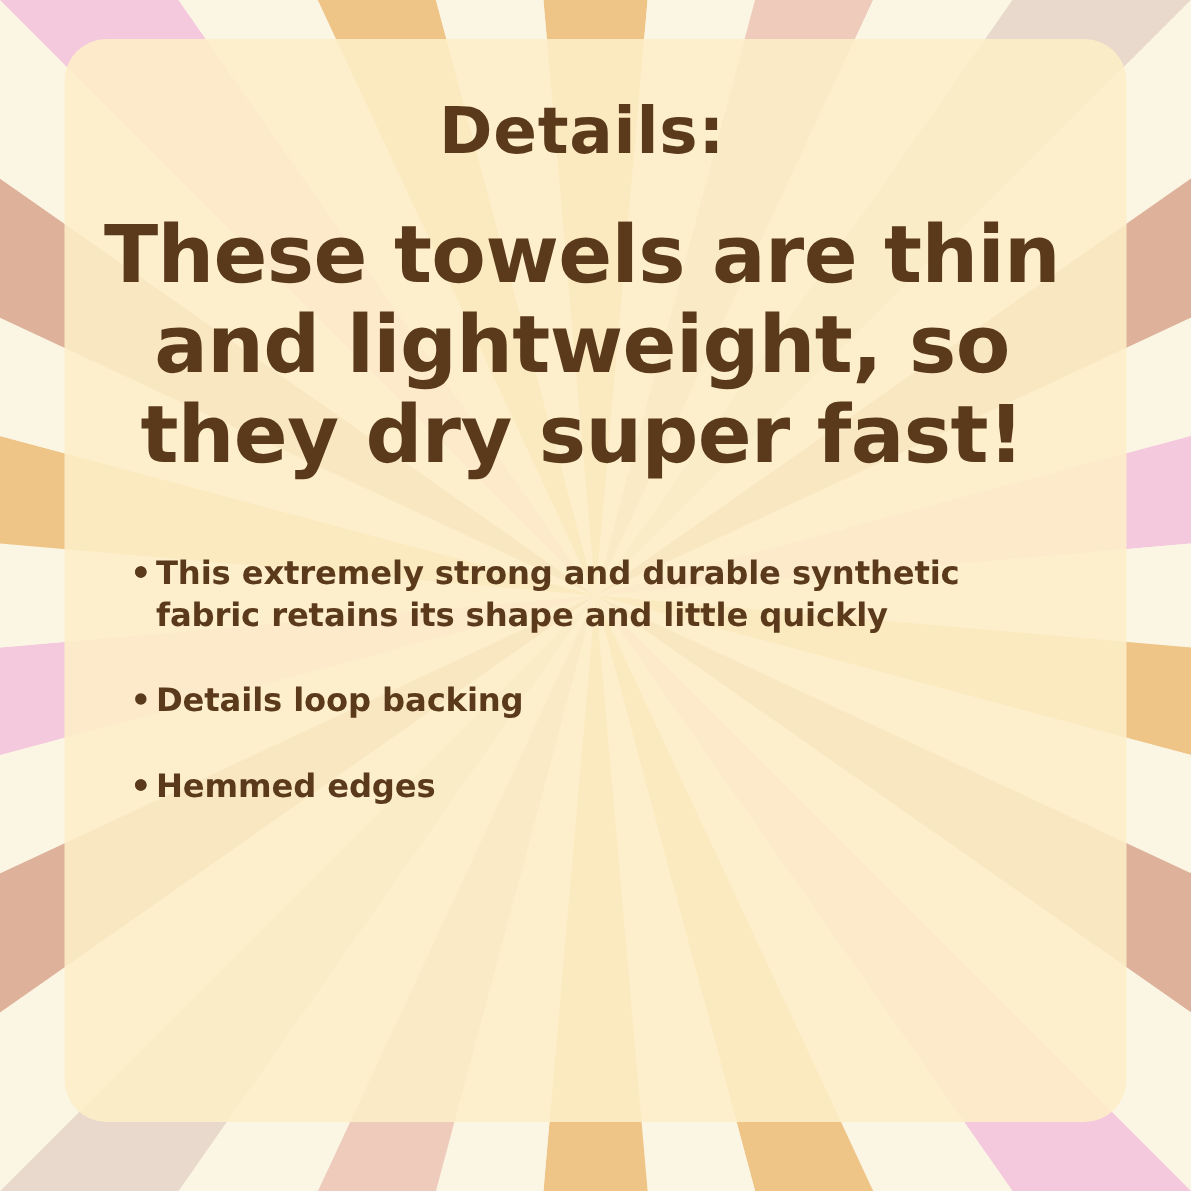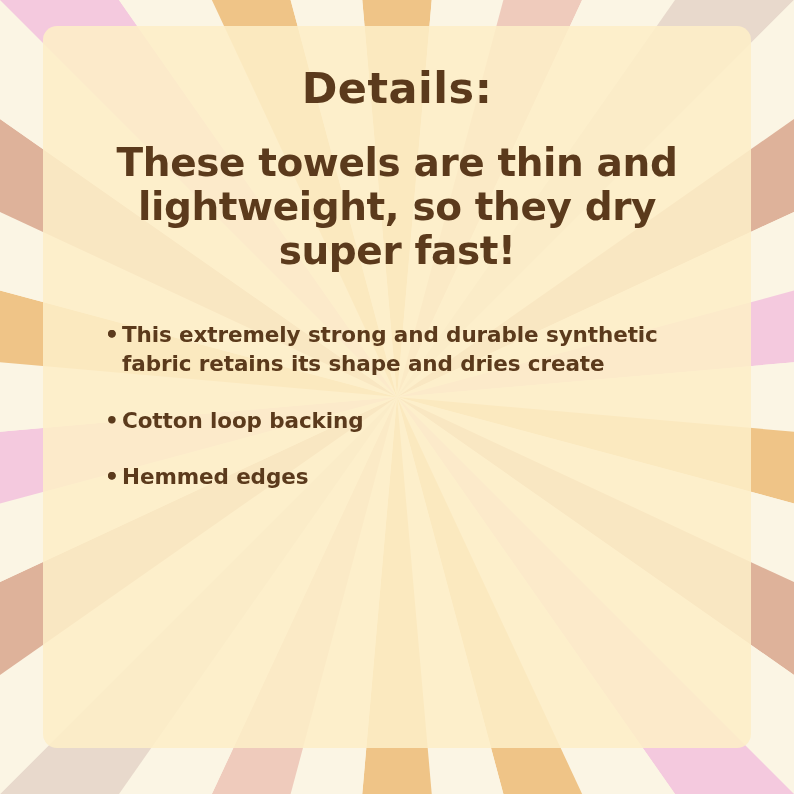--- a/index.html
+++ b/index.html
@@ -25,42 +25,42 @@
     display: block;
   }
 
   
   #card {
     position: absolute;
     left: 43px;
     top: 26px;
     width: 708px;
     height: 722px;
-    border-radius: 14px;
+    border-radius: 28px;
     background: rgba(253, 238, 199, 0.88);
     box-sizing: border-box;
-    padding: 26px 34px 20px 34px;
+    padding: 26px 34px 20px 16px;
     overflow: hidden;
   }
 
   
   #heading {
     text-align: center;
     color: #5B3A1C;
     font-size: 43px;
     font-weight: 700;
     letter-spacing: 0.5px;
     line-height: 1.05;
     margin: 14px 0 0 0;
   }
 
   #headline {
     text-align: center;
     color: #5B3A1C;
-    font-size: 39px;
+    font-size: 53px;
     font-weight: 700;
     line-height: 1.13;
     letter-spacing: -0.4px;
     margin: 30px 0 0 0;
     padding: 0 6px;
   }
 
   #bullet-list {
     list-style: none;
     margin: 48px 0 0 0;
@@ -135,20 +135,20 @@
   </svg>
 
   <div id="card">
 
     <h1 id="heading">Details:</h1>
 
     <h2 id="headline">These towels are thin and lightweight, so they dry super fast!</h2>
 
     <ul id="bullet-list">
         <li class="bullet-item"><span class="bullet-dot">•</span></li>
-        <li class="bullet-item"><span class="bullet-dot">•</span><span class="bullet-text">This extremely strong and durable synthetic fabric retains its shape and dries create</span></li>
-        <li class="bullet-item"><span class="bullet-dot">•</span><span class="bullet-text">Cotton loop backing</span></li>
+        <li class="bullet-item"><span class="bullet-dot">•</span><span class="bullet-text">This extremely strong and durable synthetic fabric retains its shape and little quickly</span></li>
+        <li class="bullet-item"><span class="bullet-dot">•</span><span class="bullet-text">Details loop backing</span></li>
         <li class="bullet-item"><span class="bullet-dot">•</span></li>
         <li class="bullet-item"><span class="bullet-dot">•</span><span class="bullet-text">Hemmed edges</span></li>
       </ul>
 
   </div>
 </div>
 
 </body></html>

